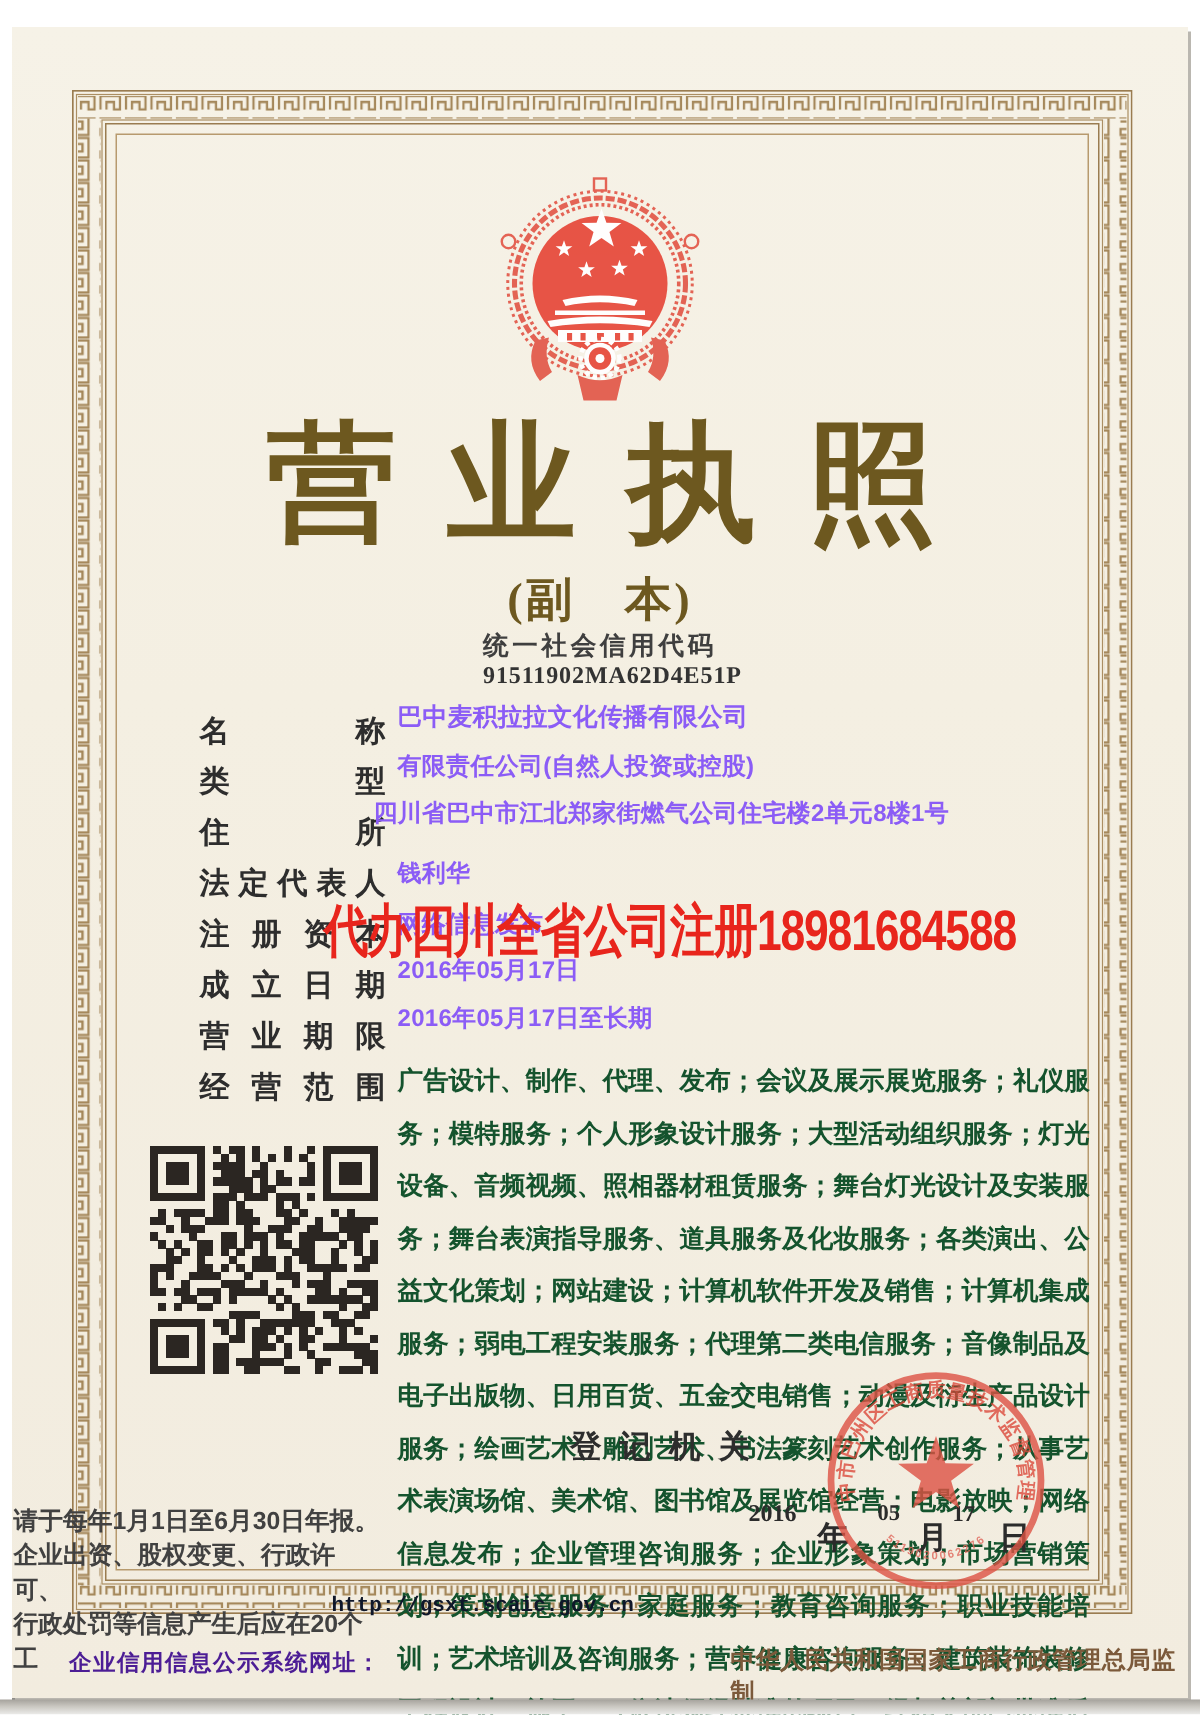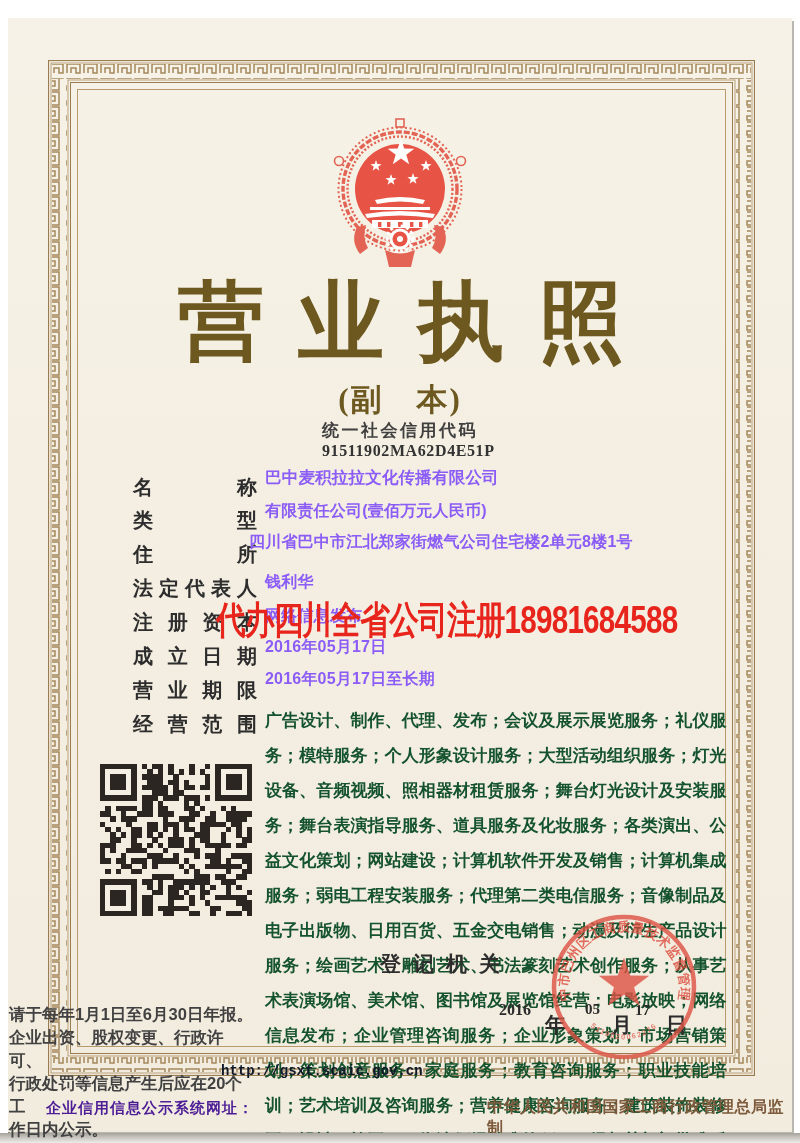--- a/index.html
+++ b/index.html
@@ -168,21 +168,21 @@
 <div class="flabel spread" style="top:474px">
     <span>名</span>
     <span>称</span>
   </div>
 <div class="fvalue" style="top:467px;font-size:16.5px">巴中麦积拉拉文化传播有限公司</div>
 
 <div class="flabel spread" style="top:507px">
     <span>类</span>
     <span>型</span>
   </div>
-<div class="fvalue" style="top:501px">有限责任公司(壹佰万元人民币)</div>
+<div class="fvalue" style="top:501px">有限责任公司(自然人投资或控股)</div>
 
 <div class="flabel spread" style="top:541px">
     <span>住</span>
     <span>所</span>
   </div>
 <div class="fvalue" style="top:532px;left:249px;width:478px">四川省巴中市江北郑家街燃气公司住宅楼2单元8楼1号</div>
 
 <div class="flabel spread" style="top:575px">
     <span>法</span>
     <span>定</span>
@@ -599,21 +599,20 @@
       <textPath href="#sealNum" startOffset="50%" text-anchor="middle">5119020062276</textPath>
     </text>
     <use href="#starp" transform="translate(76,72) scale(1.9)" fill="#dd5244"></use>
   </g>
 </svg>
 
 <div class="note">
   <div>请于每年1月1日至6月30日年报。</div>
   <div>企业出资、股权变更、行政许可、</div>
   <div>行政处罚等信息产生后应在20个工</div>
-  <div>作日内公示。</div>
 </div>
 
 <div class="url">http://gsxt.scaic.gov.cn</div>
 
 <div class="foot-left">企业信用信息公示系统网址：</div>
 <div class="foot-right">中华人民共和国国家工商行政管理总局监制</div>
 
 <div class="scan-edge"></div>
 
 </body></html>

